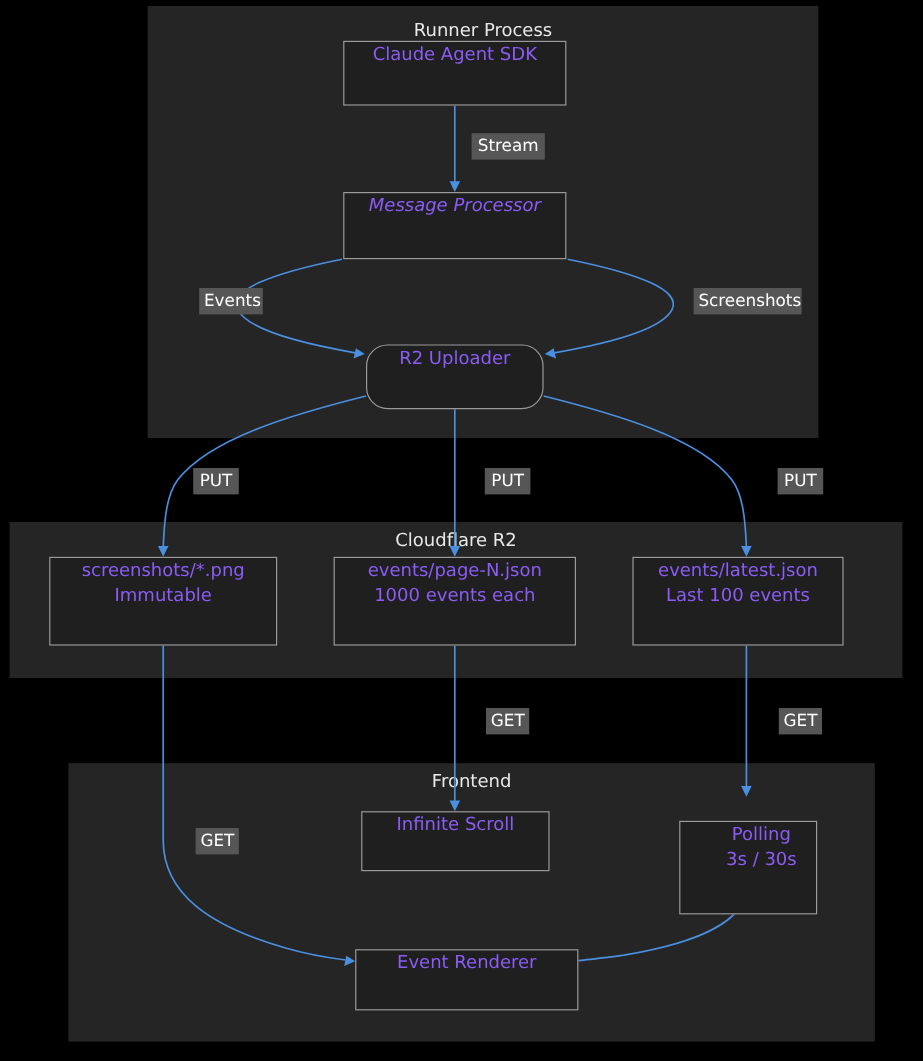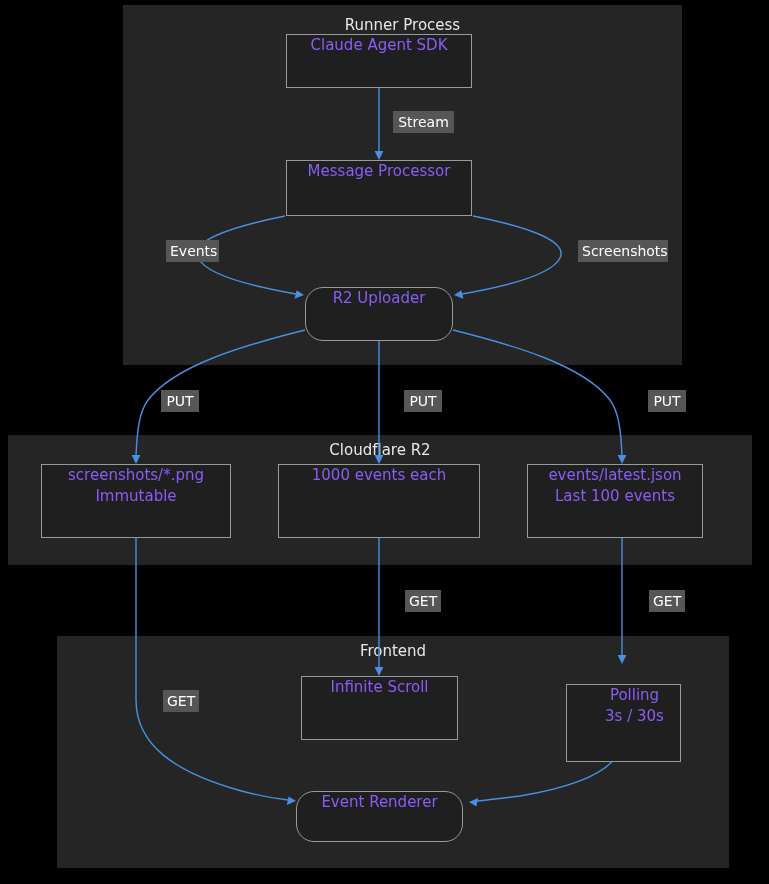--- a/index.html
+++ b/index.html
@@ -129,52 +129,53 @@
     <polygon points="296,801 286.8,805.1 288.6,796.4"></polygon>
 
     <path d="M622,739 C622,768 580,786 520,796 C505,798 490,800 477,801"></path>
     <polygon points="469,802 478.2,797.9 476.4,806.6"></polygon>
   </svg>
 
   <div class="node" style="left:286px; top:34px; width:186px; height:54px;">
     <span>Claude Agent SDK</span>
   </div>
 
-  <div class="node" style="left:286px; top:160px; width:186px; height:56px;">
+  <div class="node" style="left:286px; top:160px; width:186px; height:56px;font-style:italic;">
     <span>Message Processor</span>
   </div>
 
   <div class="node" style="left:305px; top:287px; width:148px; height:54px;border-radius:18px;">
     <span>R2 Uploader</span>
   </div>
 
   <div class="node" style="left:41px; top:464px; width:190px; height:74px;">
     <span class="line1">screenshots/*.png</span>
     <span class="line2">Immutable</span>
   </div>
 
   <div class="node" style="left:278px; top:464px; width:202px; height:74px;">
+    <span class="line1">events/page-N.json</span>
     <span class="line2">1000 events each</span>
   </div>
 
   <div class="node" style="left:527px; top:464px; width:176px; height:74px;">
     <span class="line1">events/latest.json</span>
     <span class="line2">Last 100 events</span>
   </div>
 
-  <div class="node" style="left:301px; top:676px; width:157px; height:64px;">
+  <div class="node" style="left:301px; top:676px; width:157px; height:50px;">
     <span>Infinite Scroll</span>
   </div>
 
   <div class="node" style="left:566px; top:684px; width:115px; height:78px;padding-left:22px;">
     <span class="line1">Polling</span>
     <span class="line2">3s / 30s</span>
   </div>
 
-  <div class="node" style="left:296px; top:791px; width:167px; height:51px;border-radius:18px;">
+  <div class="node" style="left:296px; top:791px; width:186px; height:51px;">
     <span>Event Renderer</span>
   </div>
 
   <div class="edge-label" style="left:349px; top:111px; width:61px;">Stream</div>
 
   <div class="edge-label" style="left:122px; top:240px; width:53px;">Events</div>
 
   <div class="edge-label" style="left:534px; top:240px; width:90px;">Screenshots</div>
 
   <div class="edge-label" style="left:117px; top:390px; width:38px;">PUT</div>

